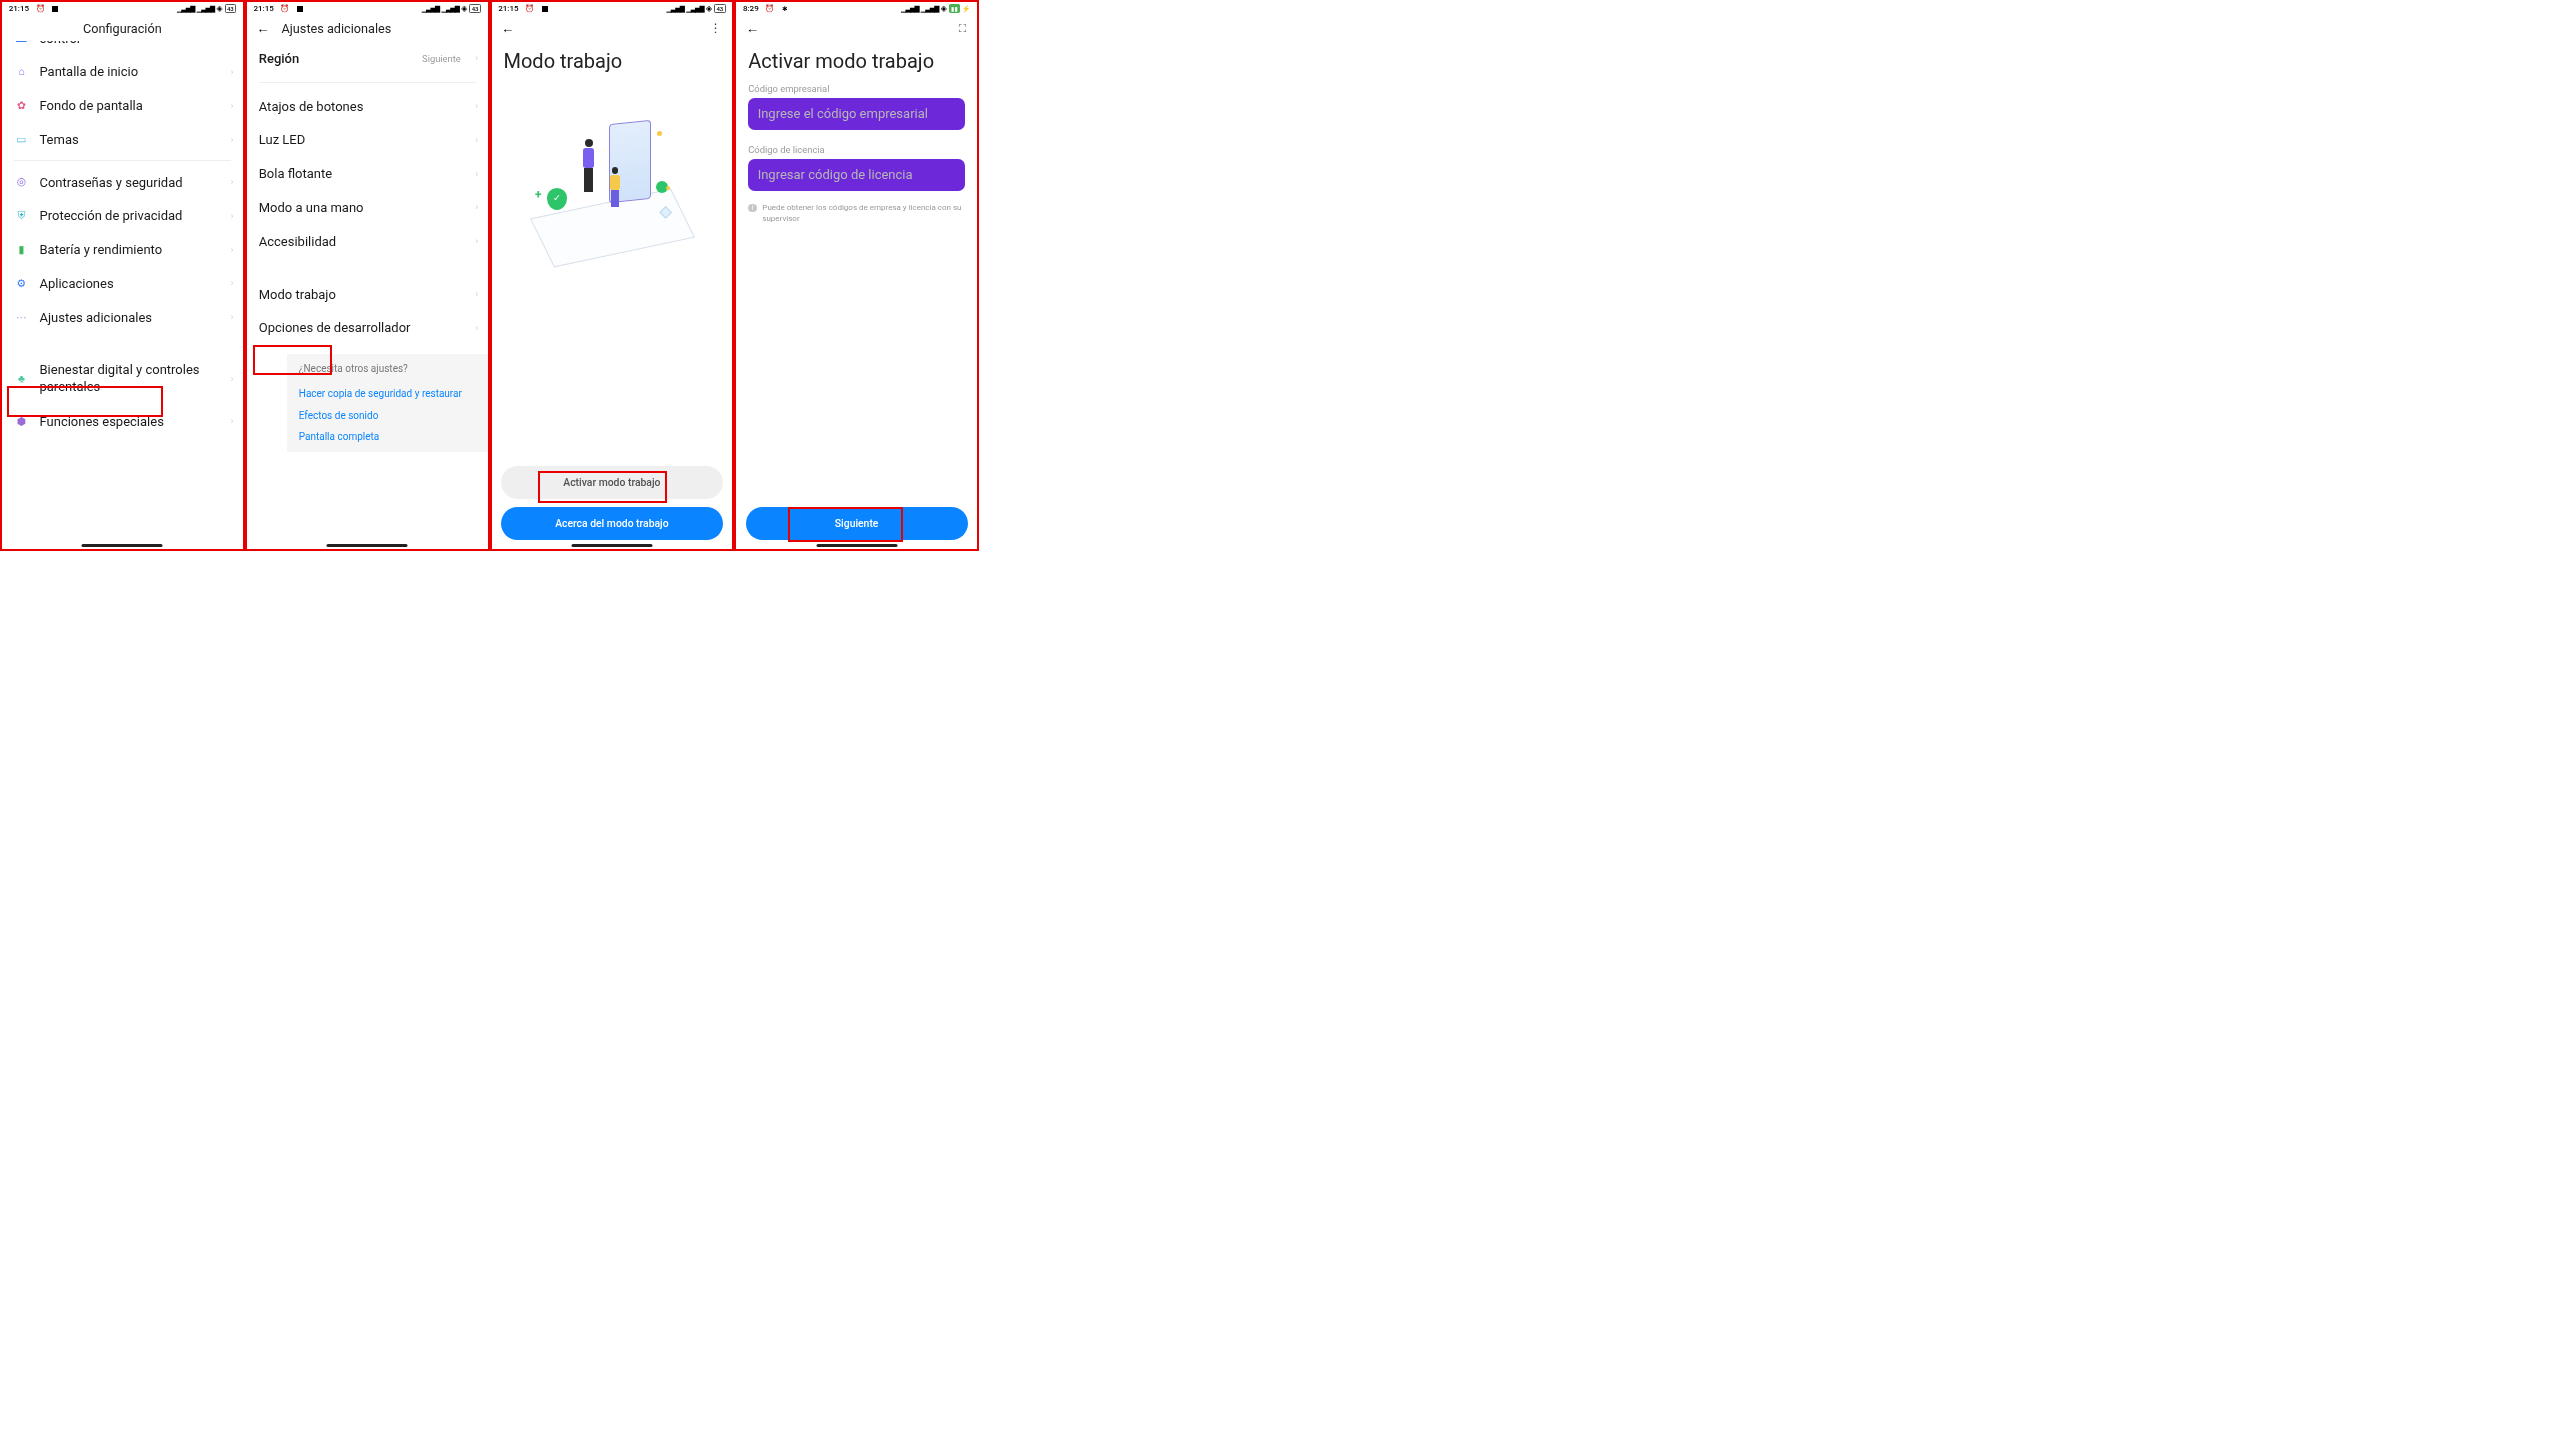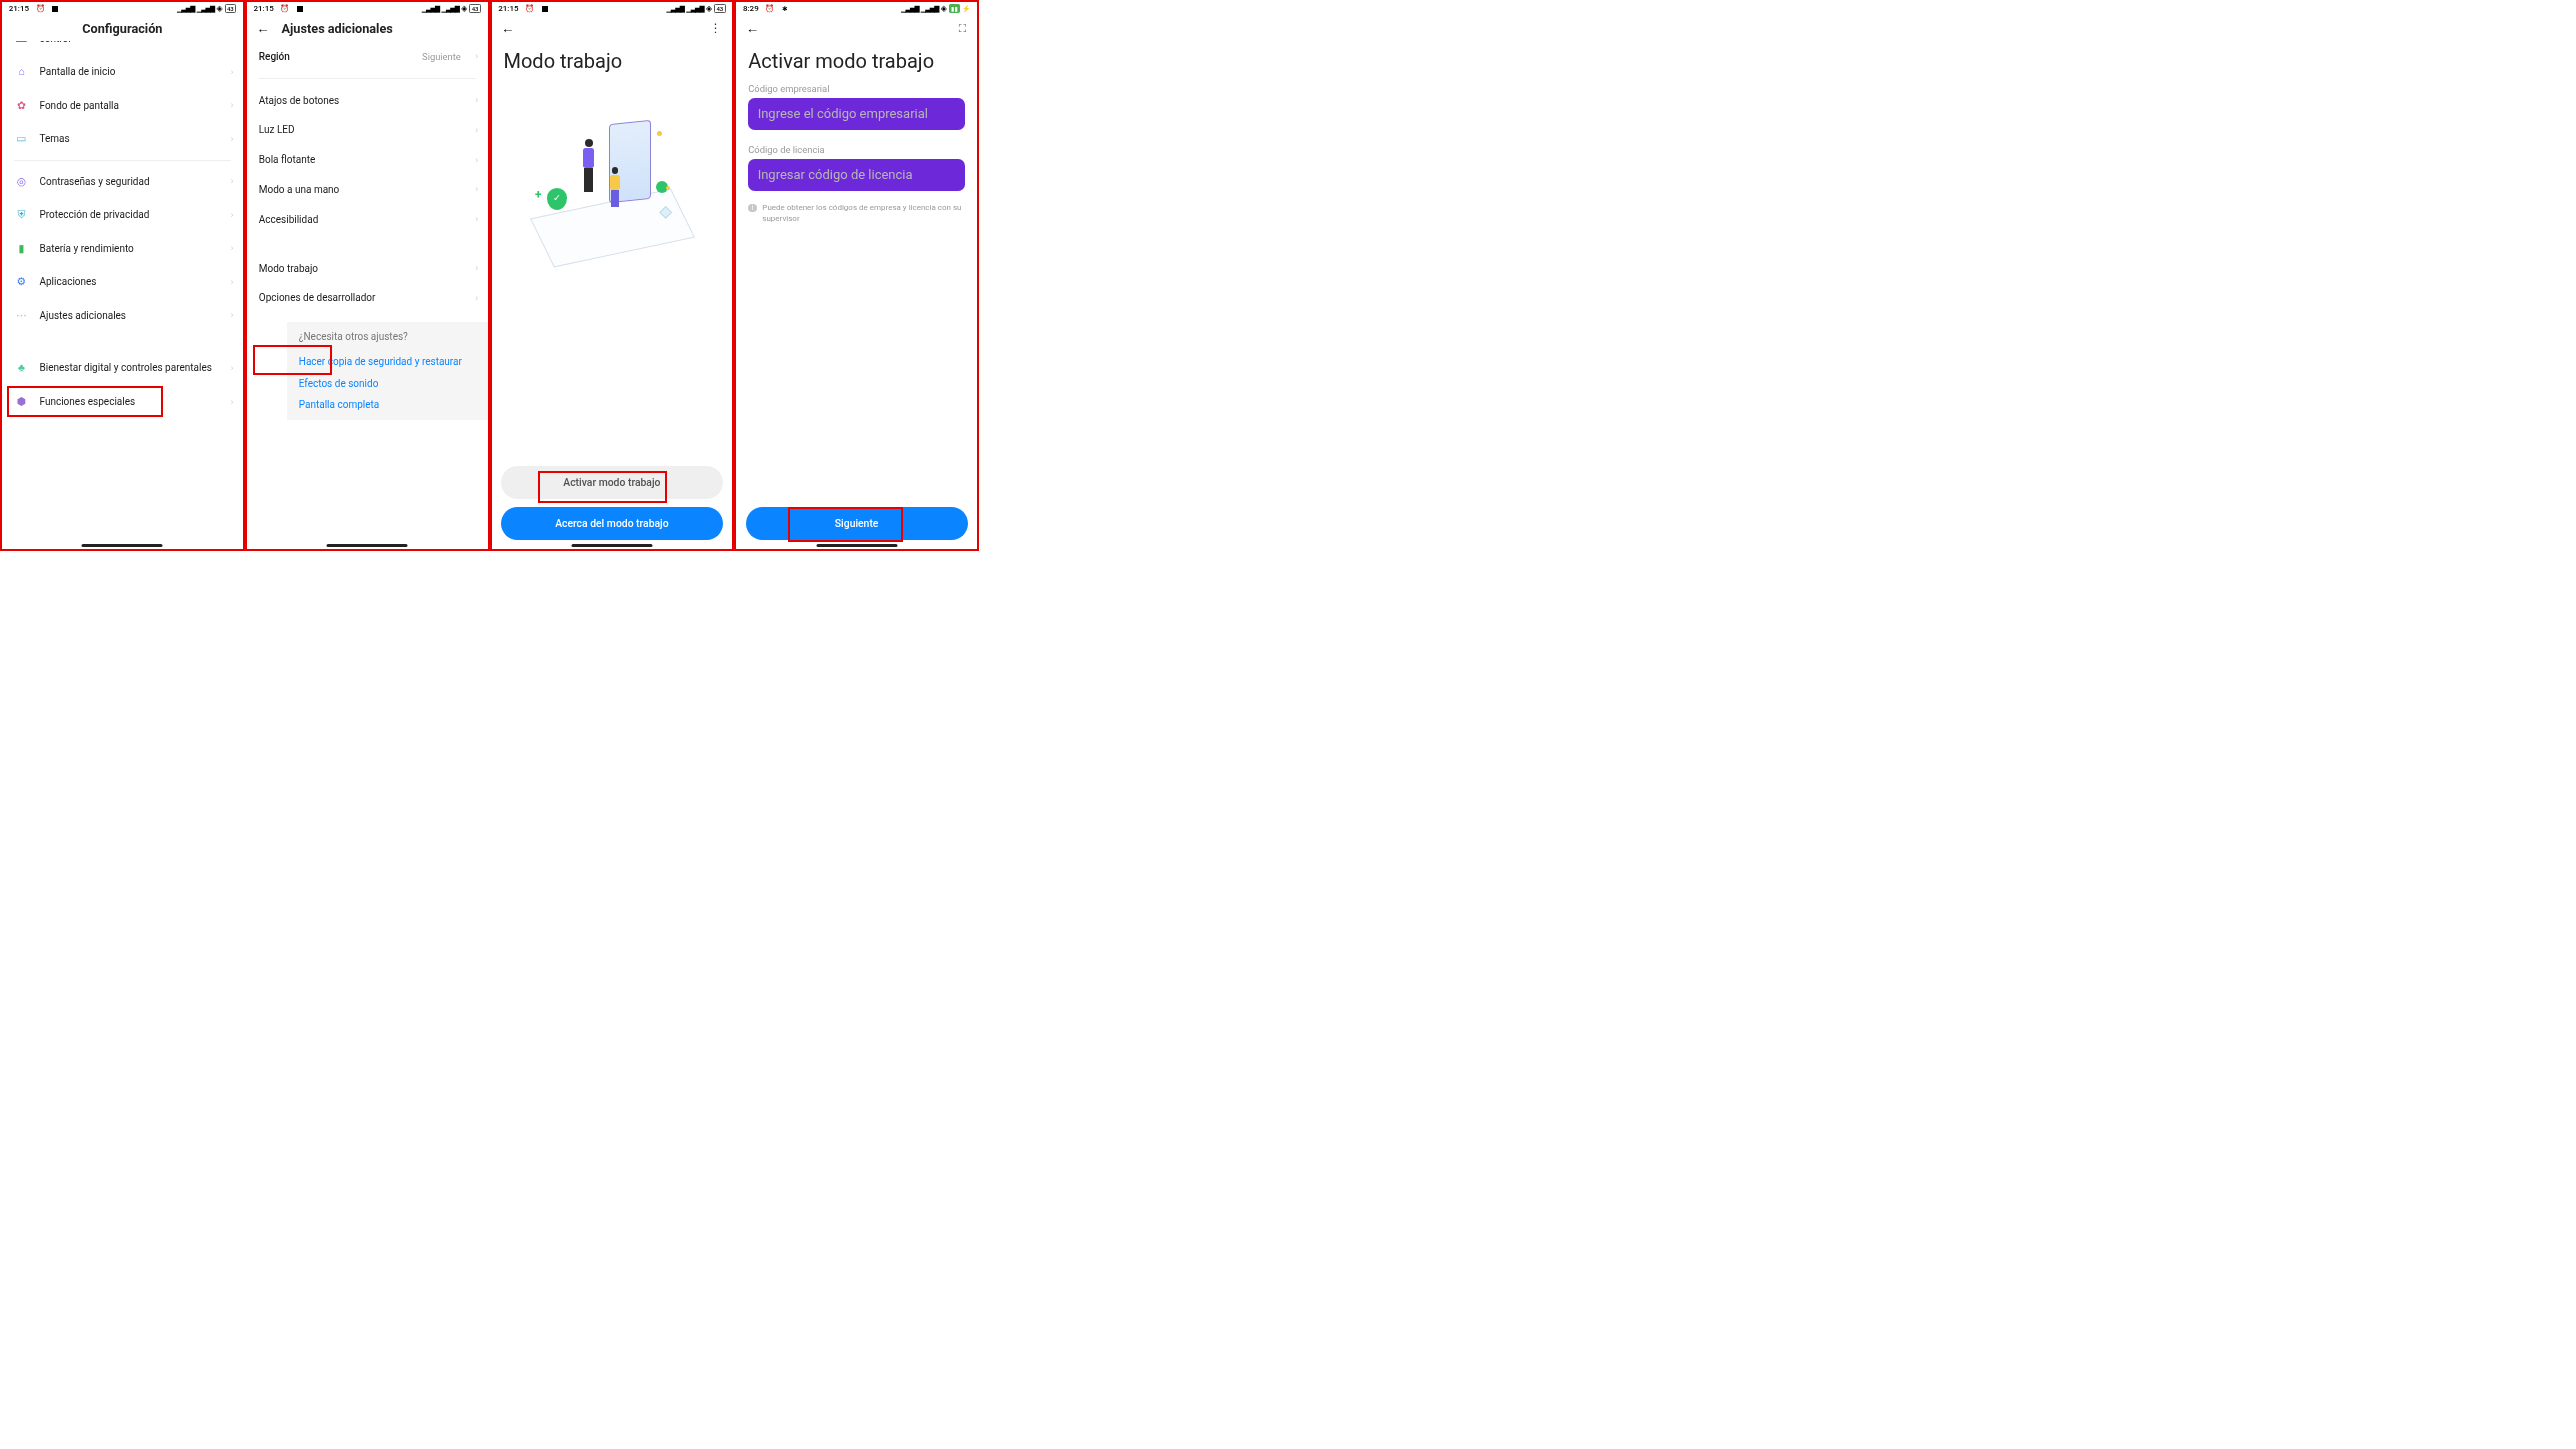--- a/index.html
+++ b/index.html
@@ -46,21 +46,21 @@
     position: relative;
   }
   .app-header.center { justify-content: center; }
   .back-arrow {
     font-size: 13.4px;
     color: #000;
     cursor: pointer;
   }
   .header-title {
     font-size: 12.7px;
-    font-weight: 700;
+    font-weight: 400;
     color: #222;
   }
   .header-title.big {
     font-size: 20px;
     font-weight: 400;
     padding: 13.4px 0 6.7px 12px;
   }
   .header-dots {
     position: absolute;
     right: 10.7px;
@@ -85,21 +85,21 @@
     cursor: pointer;
     position: relative;
   }
   .list-item .icon-slot {
     width: 14.8px; height: 14.8px;
     display: flex; align-items: center; justify-content: center;
     font-size: 10.7px;
   }
   .list-item .label {
     flex: 1;
-    font-size: 10px;
+    font-size: 13px;
     color: #1a1a1a;
   }
   .list-item .label.two-line { line-height: 1.25; }
   .list-item .value {
     font-size: 9.4px;
     color: #9a9a9a;
   }
   .list-item .chev {
     color: #c8c8c8;
     font-size: 8.7px;

